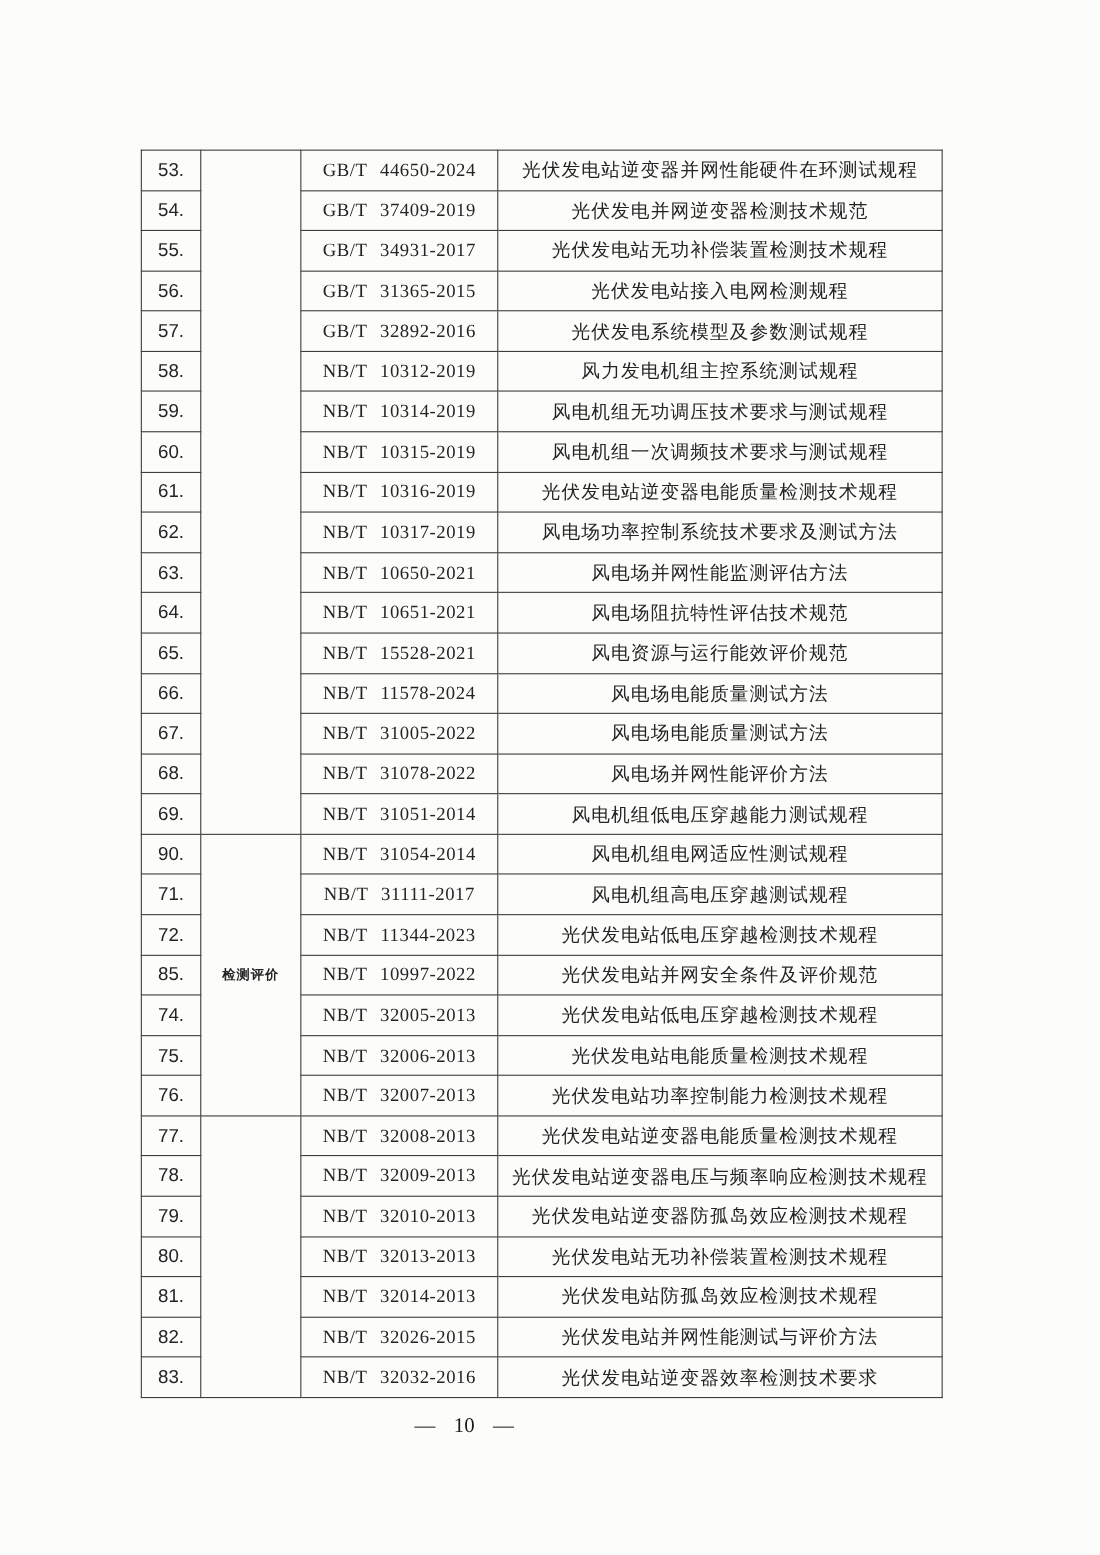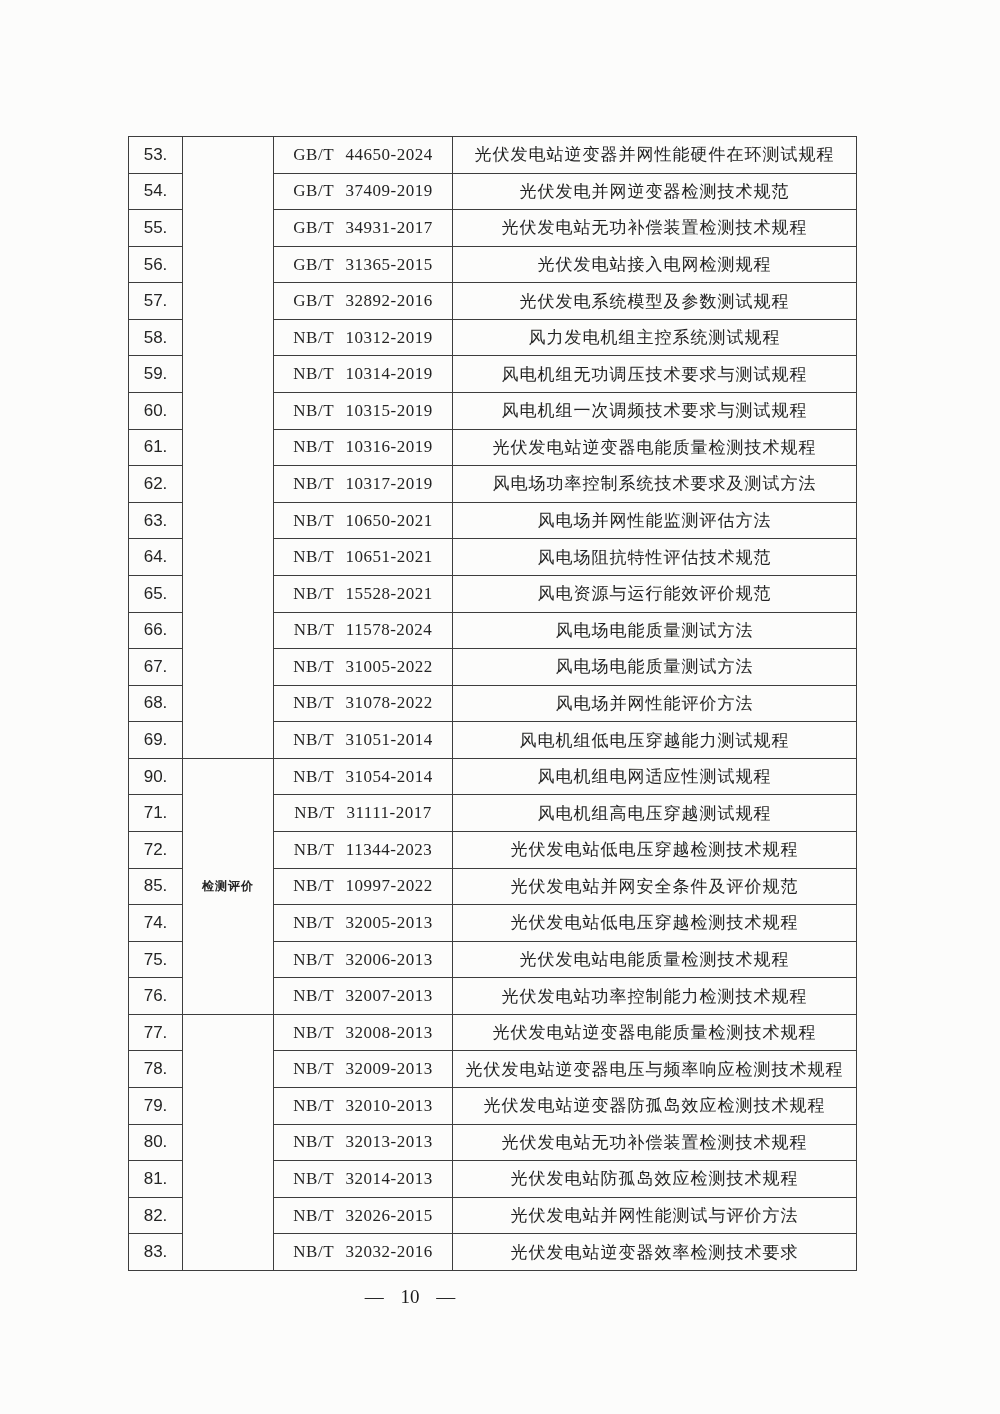--- a/index.html
+++ b/index.html
@@ -47,21 +47,21 @@
     letter-spacing: 0.5px;
     word-spacing: 7px;
   }
   td.title-cell {
     font-size: 17px;
     letter-spacing: 1px;
     margin-left: 21px;
   }
   .footer {
     position: absolute;
-    left: 0; top: 1286px;
+    left: 12px; top: 1286px;
     width: 820px;
     text-align: center;
     font-size: 19px;
     color: #1a1a1a;
     word-spacing: 12px;
   }
 </style>
 </head>
 <body>
 

